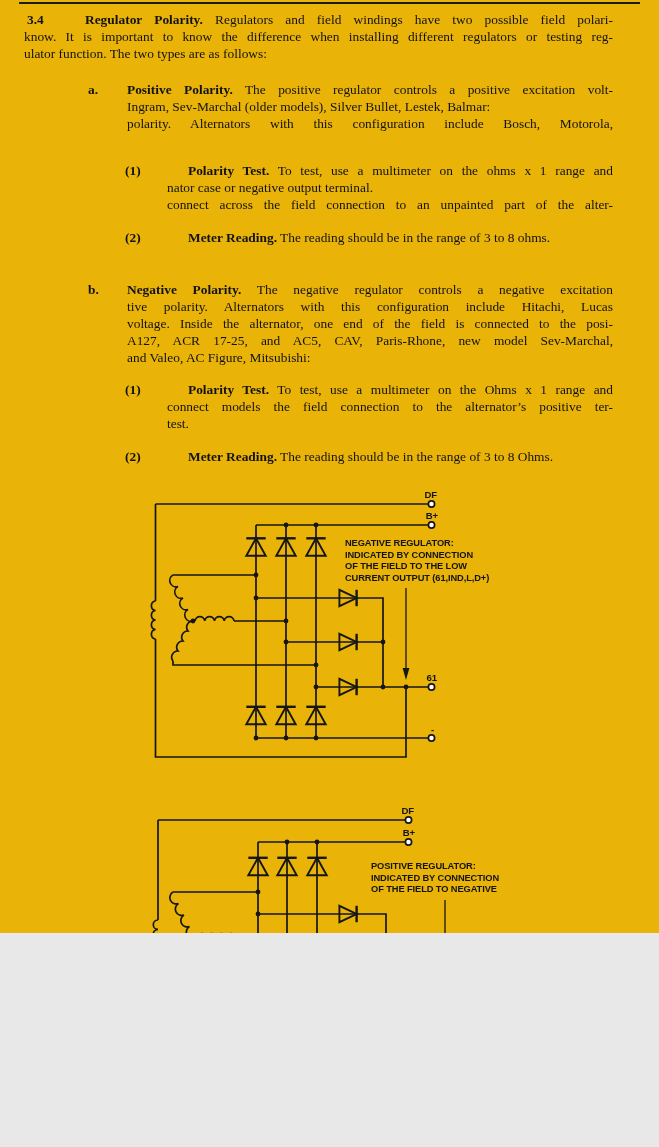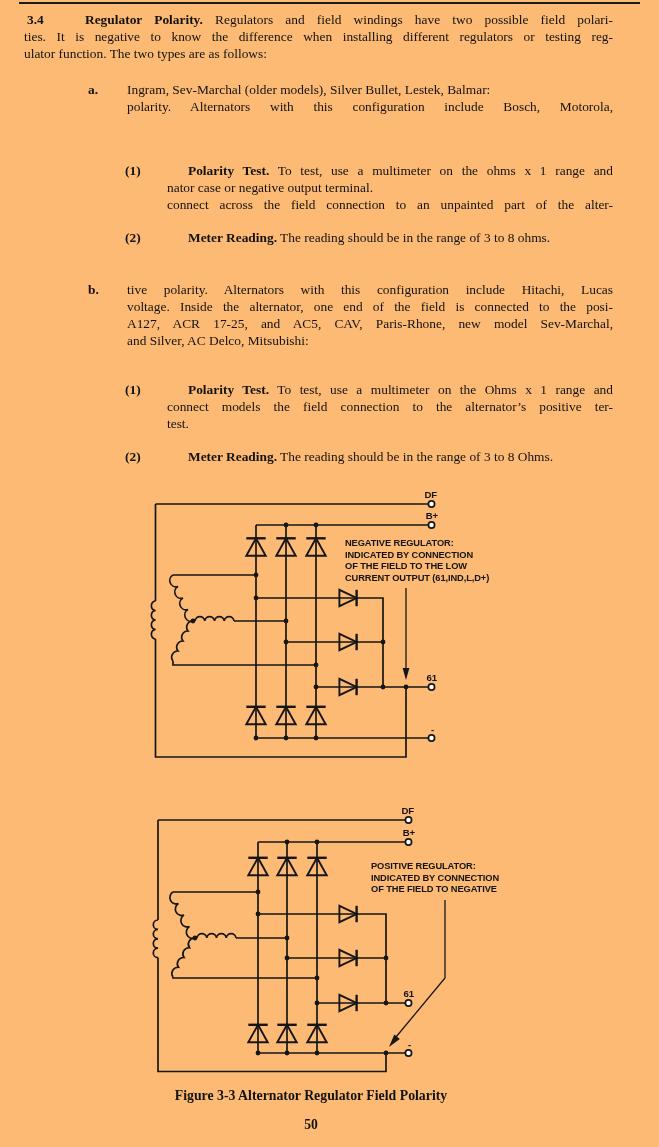--- a/index.html
+++ b/index.html
@@ -1,18 +1,18 @@
 <!DOCTYPE html>
 <html><head>
 <meta charset="utf-8">
 <style>
   html,body { margin:0; padding:0; background:#e8e8e8; }
   .page {
-    position:relative; width:659px; height:1147px; margin:0 auto;
-    background:#fdba74; color:#121212; overflow:hidden;
+    position:relative; width:659px; height:933px; margin:0 auto;
+    background:#eab308; color:#121212; overflow:hidden;
     font-family:"Liberation Serif", serif;
   }
   .top-rule { position:absolute; left:19px; top:2px; width:621px; height:2px; background:#1c1c1c; }
 
   .tblock { position:absolute; font-size:13.4px; line-height:17.2px; }
   .jline  { text-align:justify; text-align-last:justify; }
   .jline.last { text-align-last:left; }
   b, .num { font-weight:bold; }
 
   .sec   { left:24px;  width:589px; }
@@ -45,48 +45,50 @@
   }
 </style>
 </head>
 <body>
 
 <div class="page">
   <div class="top-rule"></div>
 
   <div class="tblock sec" style="top:10.5px">
     <div class="jline"><span class="secnum">3.4</span><b>Regulator Polarity.</b><span> Regulators and field windings have two possible field polari-</span></div>
-    <div class="jline"><span>ties. It is negative to know the difference when installing different regulators or testing reg-</span></div>
+    <div class="jline"><span>know. It is important to know the difference when installing different regulators or testing reg-</span></div>
     <div class="jline last"><span>ulator function. The two types are as follows:</span></div>
   </div>
 
   <div class="tblock item" style="top:80.5px">
     <span class="num">a.</span>
+    <div class="jline"><b>Positive Polarity.</b><span> The positive regulator controls a positive excitation volt-</span></div>
     <div class="jline last"><span>Ingram, Sev-Marchal (older models), Silver Bullet, Lestek, Balmar:</span></div>
     <div class="jline"><span>polarity. Alternators with this configuration include Bosch, Motorola,</span></div>
   </div>
 
   <div class="tblock sub" style="top:161.5px">
     <span class="num">(1)</span>
     <div class="jline first"><b>Polarity Test.</b><span> To test, use a multimeter on the ohms x 1 range and</span></div>
     <div class="jline last"><span>nator case or negative output terminal.</span></div>
     <div class="jline"><span>connect across the field connection to an unpainted part of the alter-</span></div>
   </div>
 
   <div class="tblock sub" style="top:228.5px">
     <span class="num">(2)</span>
     <div class="jline last first"><b>Meter Reading.</b><span> The reading should be in the range of 3 to 8 ohms.</span></div>
   </div>
 
   <div class="tblock item" style="top:280.5px">
     <span class="num">b.</span>
+    <div class="jline"><b>Negative Polarity.</b><span> The negative regulator controls a negative excitation</span></div>
     <div class="jline"><span>tive polarity. Alternators with this configuration include Hitachi, Lucas</span></div>
     <div class="jline"><span>voltage. Inside the alternator, one end of the field is connected to the posi-</span></div>
     <div class="jline"><span>A127, ACR 17-25, and AC5, CAV, Paris-Rhone, new model Sev-Marchal,</span></div>
-    <div class="jline last"><span>and Silver, AC Delco, Mitsubishi:</span></div>
+    <div class="jline last"><span>and Valeo, AC Figure, Mitsubishi:</span></div>
   </div>
 
   <div class="tblock sub" style="top:380.5px">
     <span class="num">(1)</span>
     <div class="jline first"><b>Polarity Test.</b><span> To test, use a multimeter on the Ohms x 1 range and</span></div>
     <div class="jline"><span>connect models the field connection to the alternator’s positive ter-</span></div>
     <div class="jline last"><span>test.</span></div>
   </div>
 
   <div class="tblock sub" style="top:447.5px">

